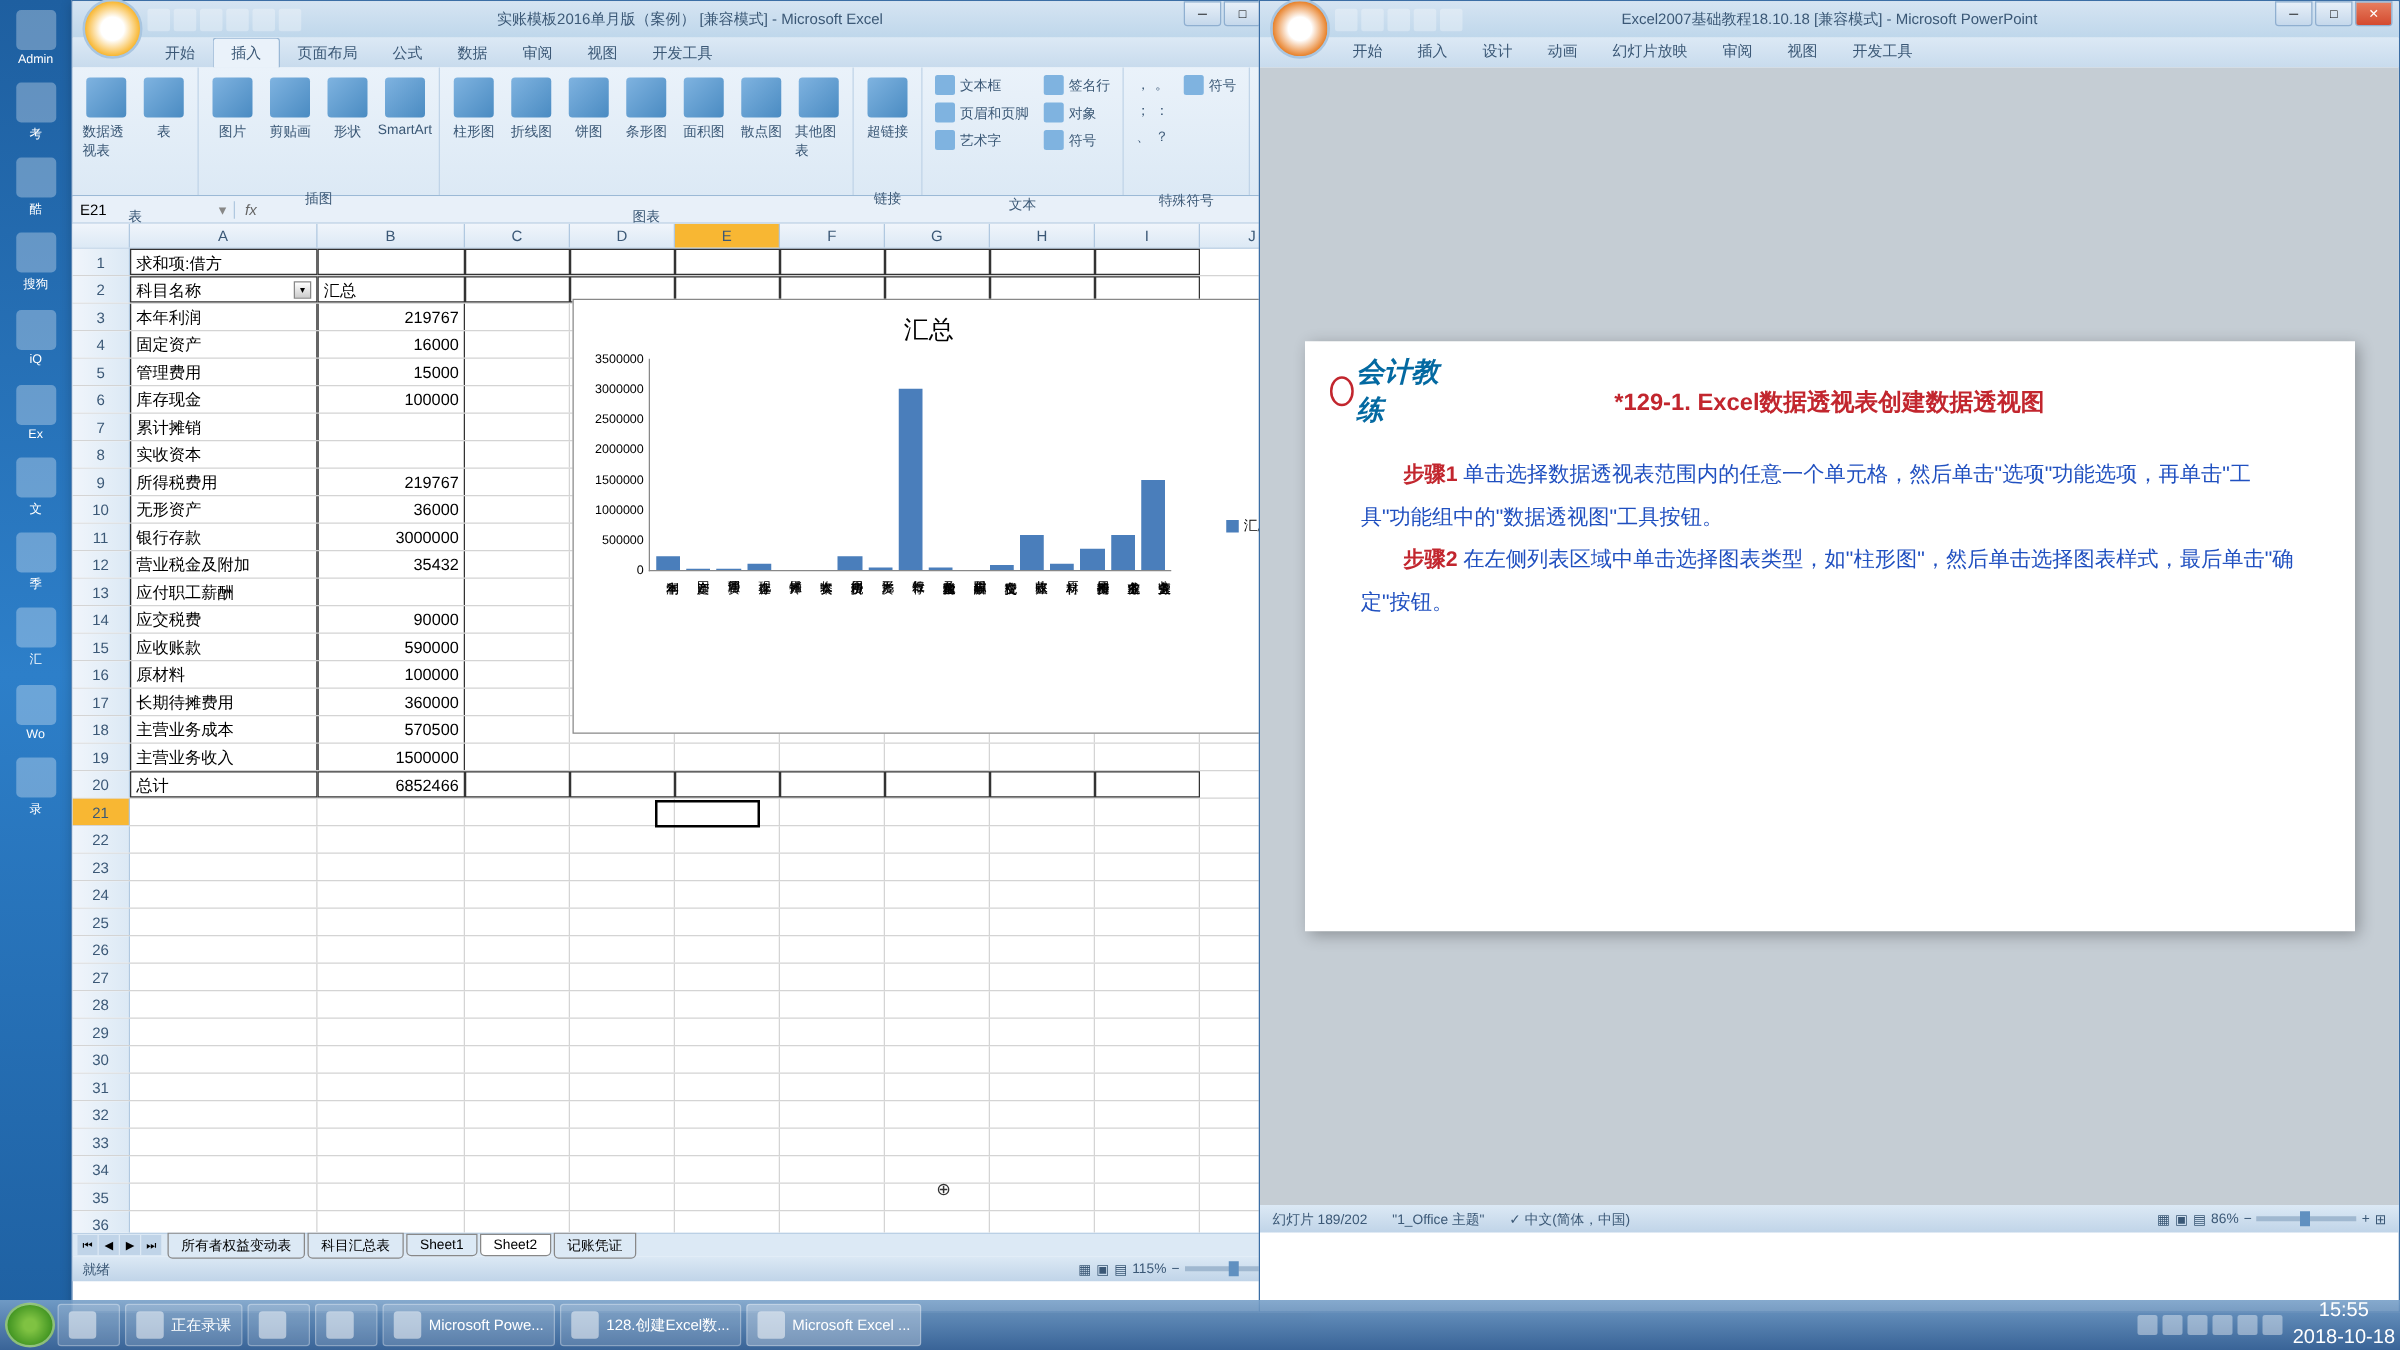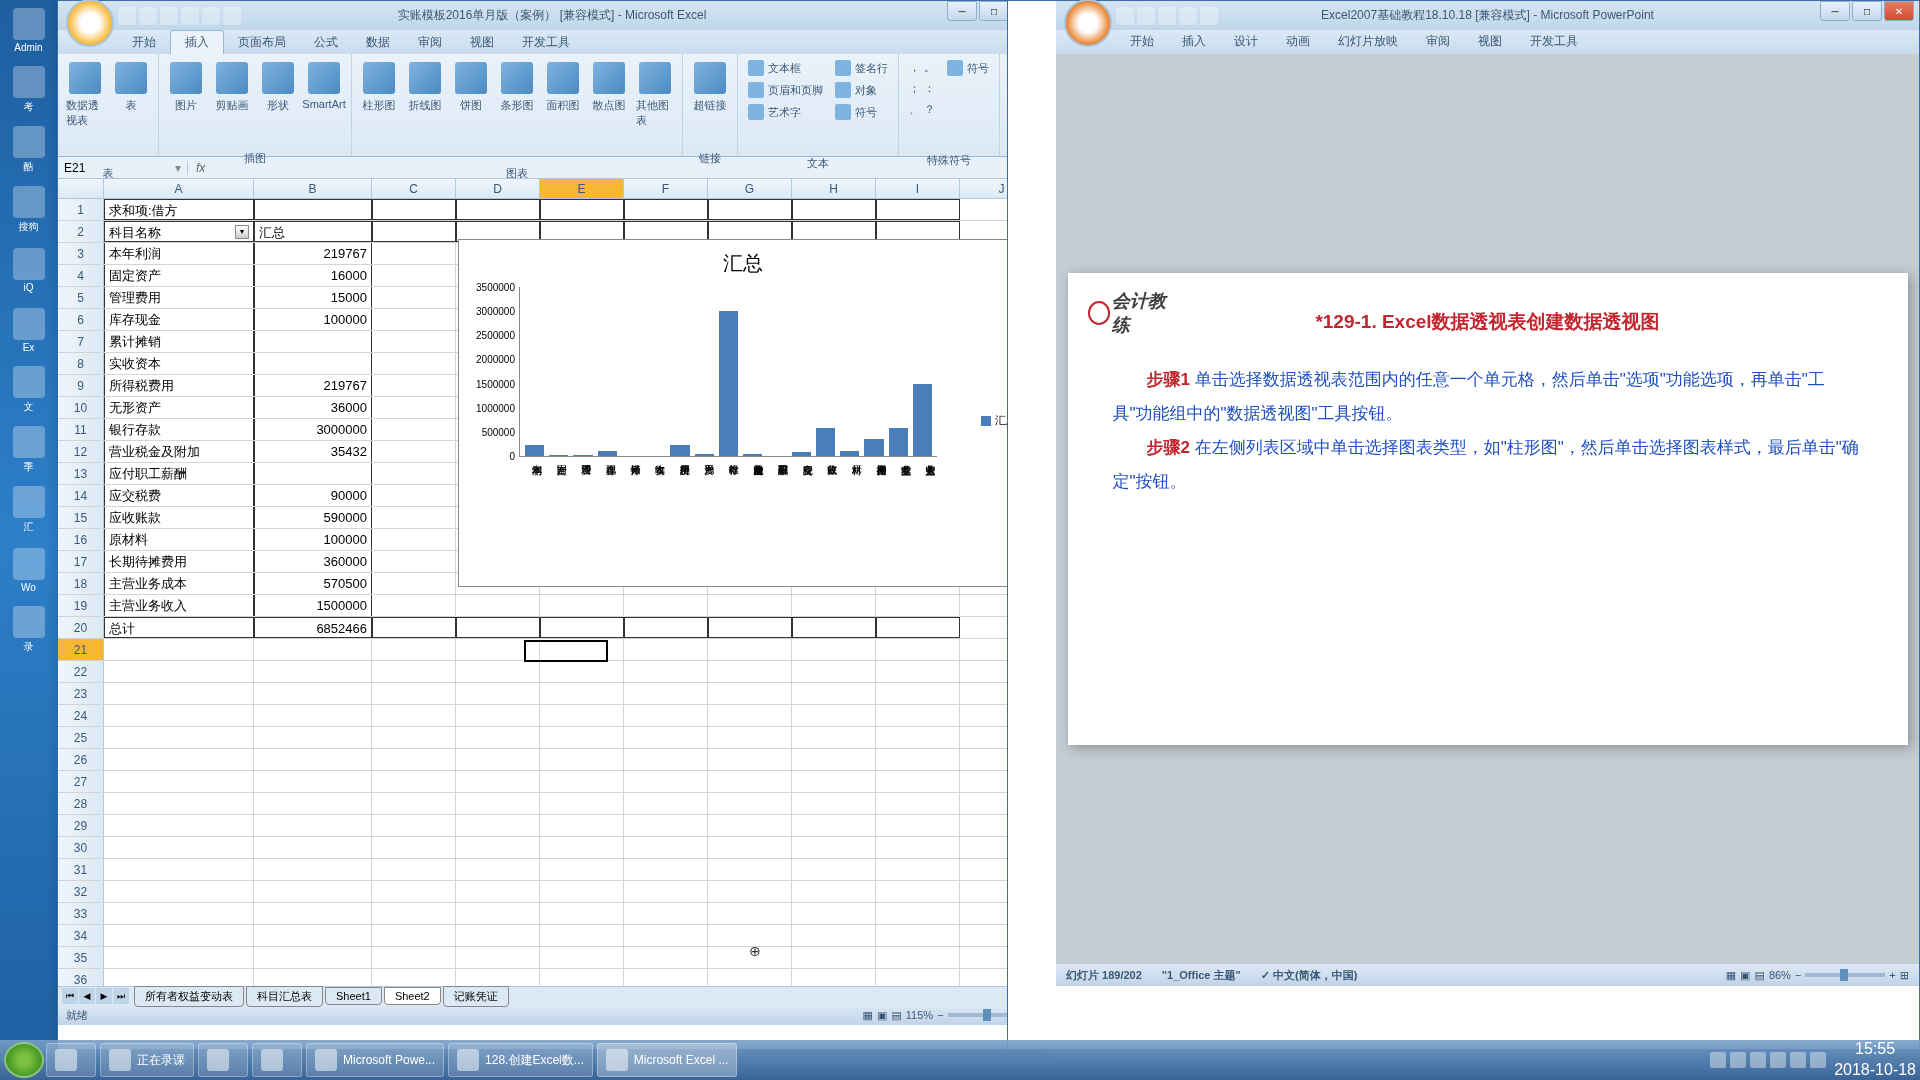--- a/index.html
+++ b/index.html
@@ -77,26 +77,26 @@
 .tab-nav-btn { width: 16px; height: 16px; background: #c0d4e8; font-size:9px; display:flex; align-items:center; justify-content:center; }
 .sheet-tab { padding: 2px 10px; background: #fff; border: 1px solid #888; border-radius: 0 0 4px 4px; margin: 0 1px; }
 .sheet-tab.inactive { background: #dce9f5; }
 
 .status-bar { height: 20px; background: linear-gradient(to bottom, #dce9f5, #c0d4e8); display: flex; align-items: center; justify-content: space-between; padding: 0 8px; font-size: 11px; color: #3b5876; }
 .zoom-controls { display: flex; align-items: center; gap: 4px; }
 .zoom-slider { width: 80px; height: 4px; background: #a0b8d0; position: relative; }
 .zoom-thumb { width: 8px; height: 12px; background: #6090c0; position: absolute; top: -4px; left: 35px; }
 
 
-.ppt-window { position: absolute; left: 1007px; top: 0; width: 913px; height: 1050px; background: #fff; border: 1px solid #3b6ea5; padding-left: 48px; }
+.ppt-window { position: absolute; left: 1007px; top: 0; width: 913px; height: 1050px; background: #fff; border: 1px solid #3b6ea5; }
 .ppt-titlebar { height: 29px; background: linear-gradient(to bottom, #d5e4f2, #bfd7eb); display: flex; align-items: center; position: relative; }
 .ppt-ribbon-tabs { height: 24px; background: linear-gradient(to bottom, #dce9f5, #c8dbed); display: flex; padding-left: 60px; }
 .ppt-slide-area { height: 910px; background: #c5cdd4; display: flex; align-items: center; justify-content: center; }
 .ppt-slide { width: 840px; height: 472px; background: #fff; box-shadow: 3px 3px 12px rgba(0,0,0,0.3); padding: 30px 45px; position: relative; }
-.ppt-logo { width: 90px; height: 40px; position: absolute; left: 20px; top: 20px; color: #404040; font-size: 18px; font-style: italic; font-weight: bold; display:flex; align-items:center; }
+.ppt-logo { width: 90px; height: 40px; position: absolute; left: 20px; top: 20px; color: #0369a1; font-size: 22px; font-style: italic; font-weight: bold; display:flex; align-items:center; }
 .ppt-logo-circ { width:24px; height:24px; border:2px solid #c2262e; border-radius:50%; margin-right:2px; display:inline-block; }
 .slide-title { text-align: center; color: #c2262e; font-size: 19px; font-weight: bold; margin-bottom: 28px; margin-top: 6px; }
 .slide-body { font-size: 17px; line-height: 2; color: #2050c0; }
 .step-label { color: #c2262e; font-weight: bold; }
 .ppt-status { height: 22px; background: linear-gradient(to bottom, #dce9f5, #c0d4e8); display: flex; align-items: center; padding: 0 10px; font-size: 11px; color: #3b5876; justify-content: space-between; }
 
 .cursor-cross { position: absolute; left: 691px; top: 764px; font-size: 14px; color: #333; pointer-events: none; }
 
 
 .taskbar { position: absolute; bottom: 0; left: 0; right: 0; height: 40px; background: linear-gradient(to bottom, rgba(120,160,200,0.9), rgba(60,100,150,0.9)); display: flex; align-items: center; padding: 4px 4px; }
@@ -913,21 +913,21 @@
           <span>会计教练</span>
         </div>
       <div class="slide-title">*129-1. Excel数据透视表创建数据透视图</div>
       <div class="slide-body">
         <p style="text-indent:2em;"><span class="step-label">步骤1</span><span> 单击选择数据透视表范围内的任意一个单元格，然后单击"选项"功能选项，再单击"工具"功能组中的"数据透视图"工具按钮。</span></p>
         <p style="text-indent:2em;"><span class="step-label">步骤2</span><span> 在左侧列表区域中单击选择图表类型，如"柱形图"，然后单击选择图表样式，最后单击"确定"按钮。</span></p>
       </div>
     </div>
   </div>
   <div class="ppt-status">
-    <div style="display:flex; gap:20px;font-weight:bold;">
+    <div style="display:flex; gap:20px;">
       <span>幻灯片 189/202</span>
       <span>"1_Office 主题"</span>
       <span>✓ <span>中文(简体，中国)</span></span>
     </div>
     <div class="zoom-controls">
       <span>▦</span>
       <span>▣</span>
       <span>▤</span>
       <span>86%</span>
       <span>−</span>

